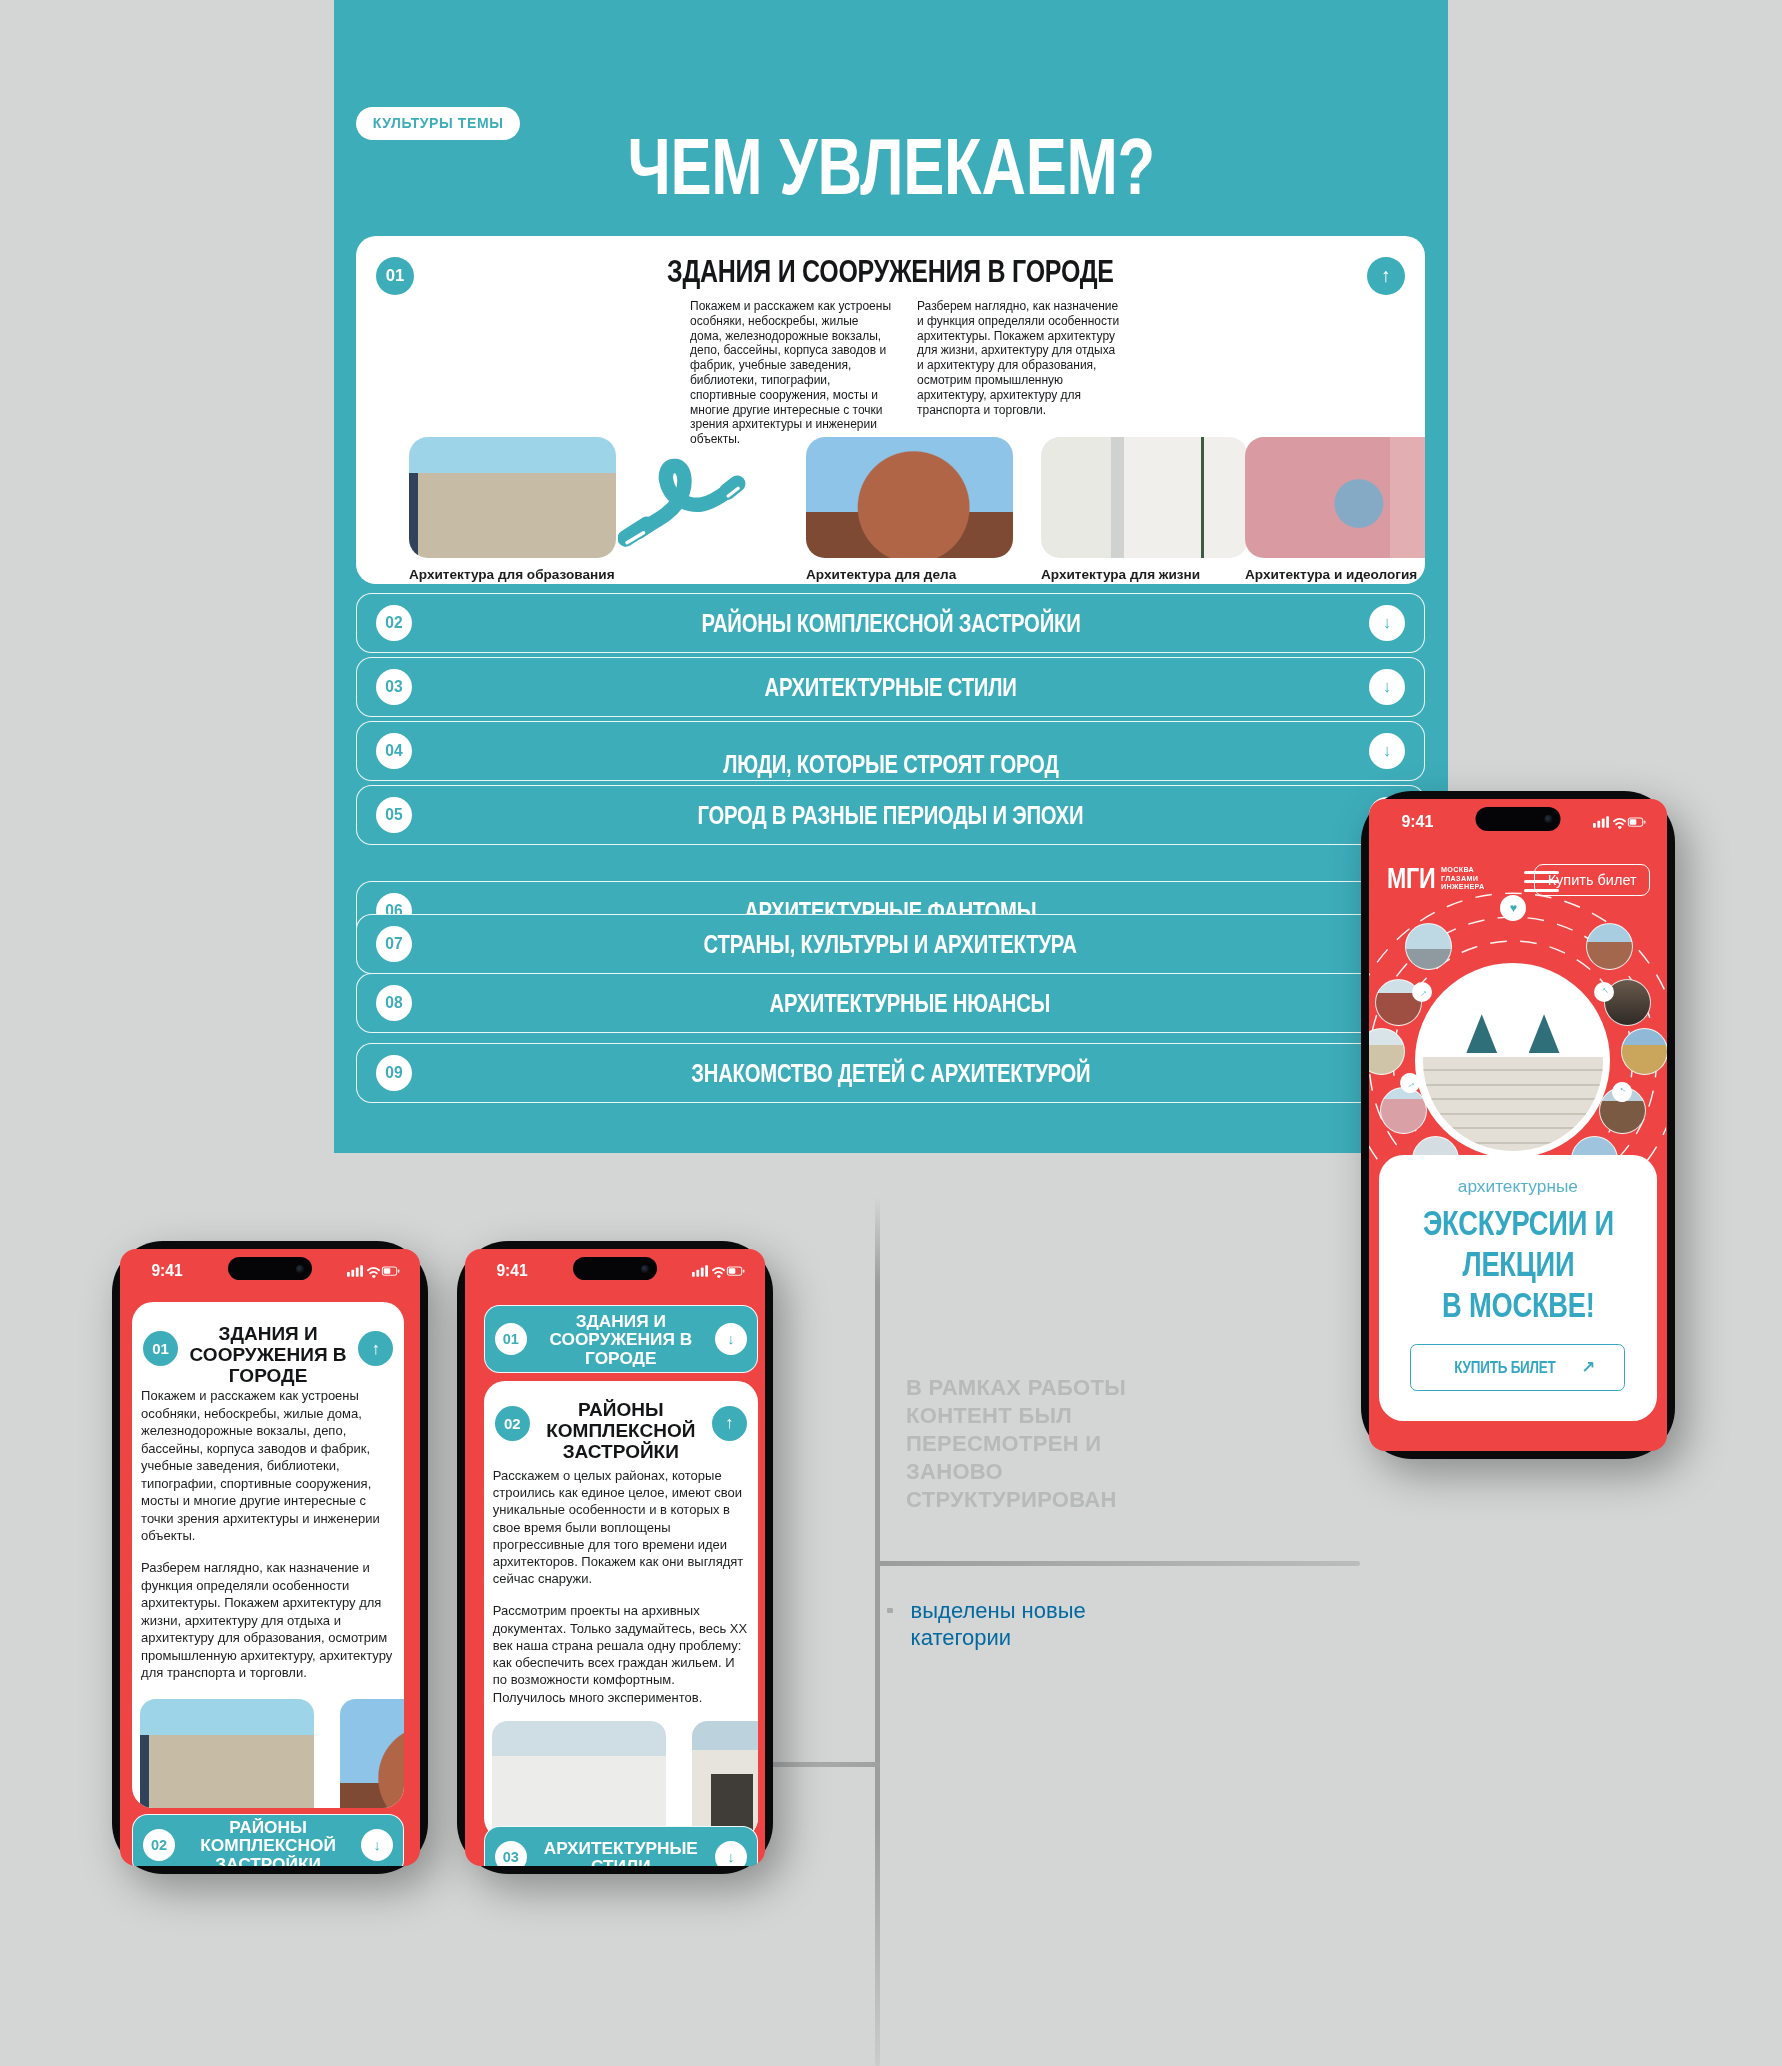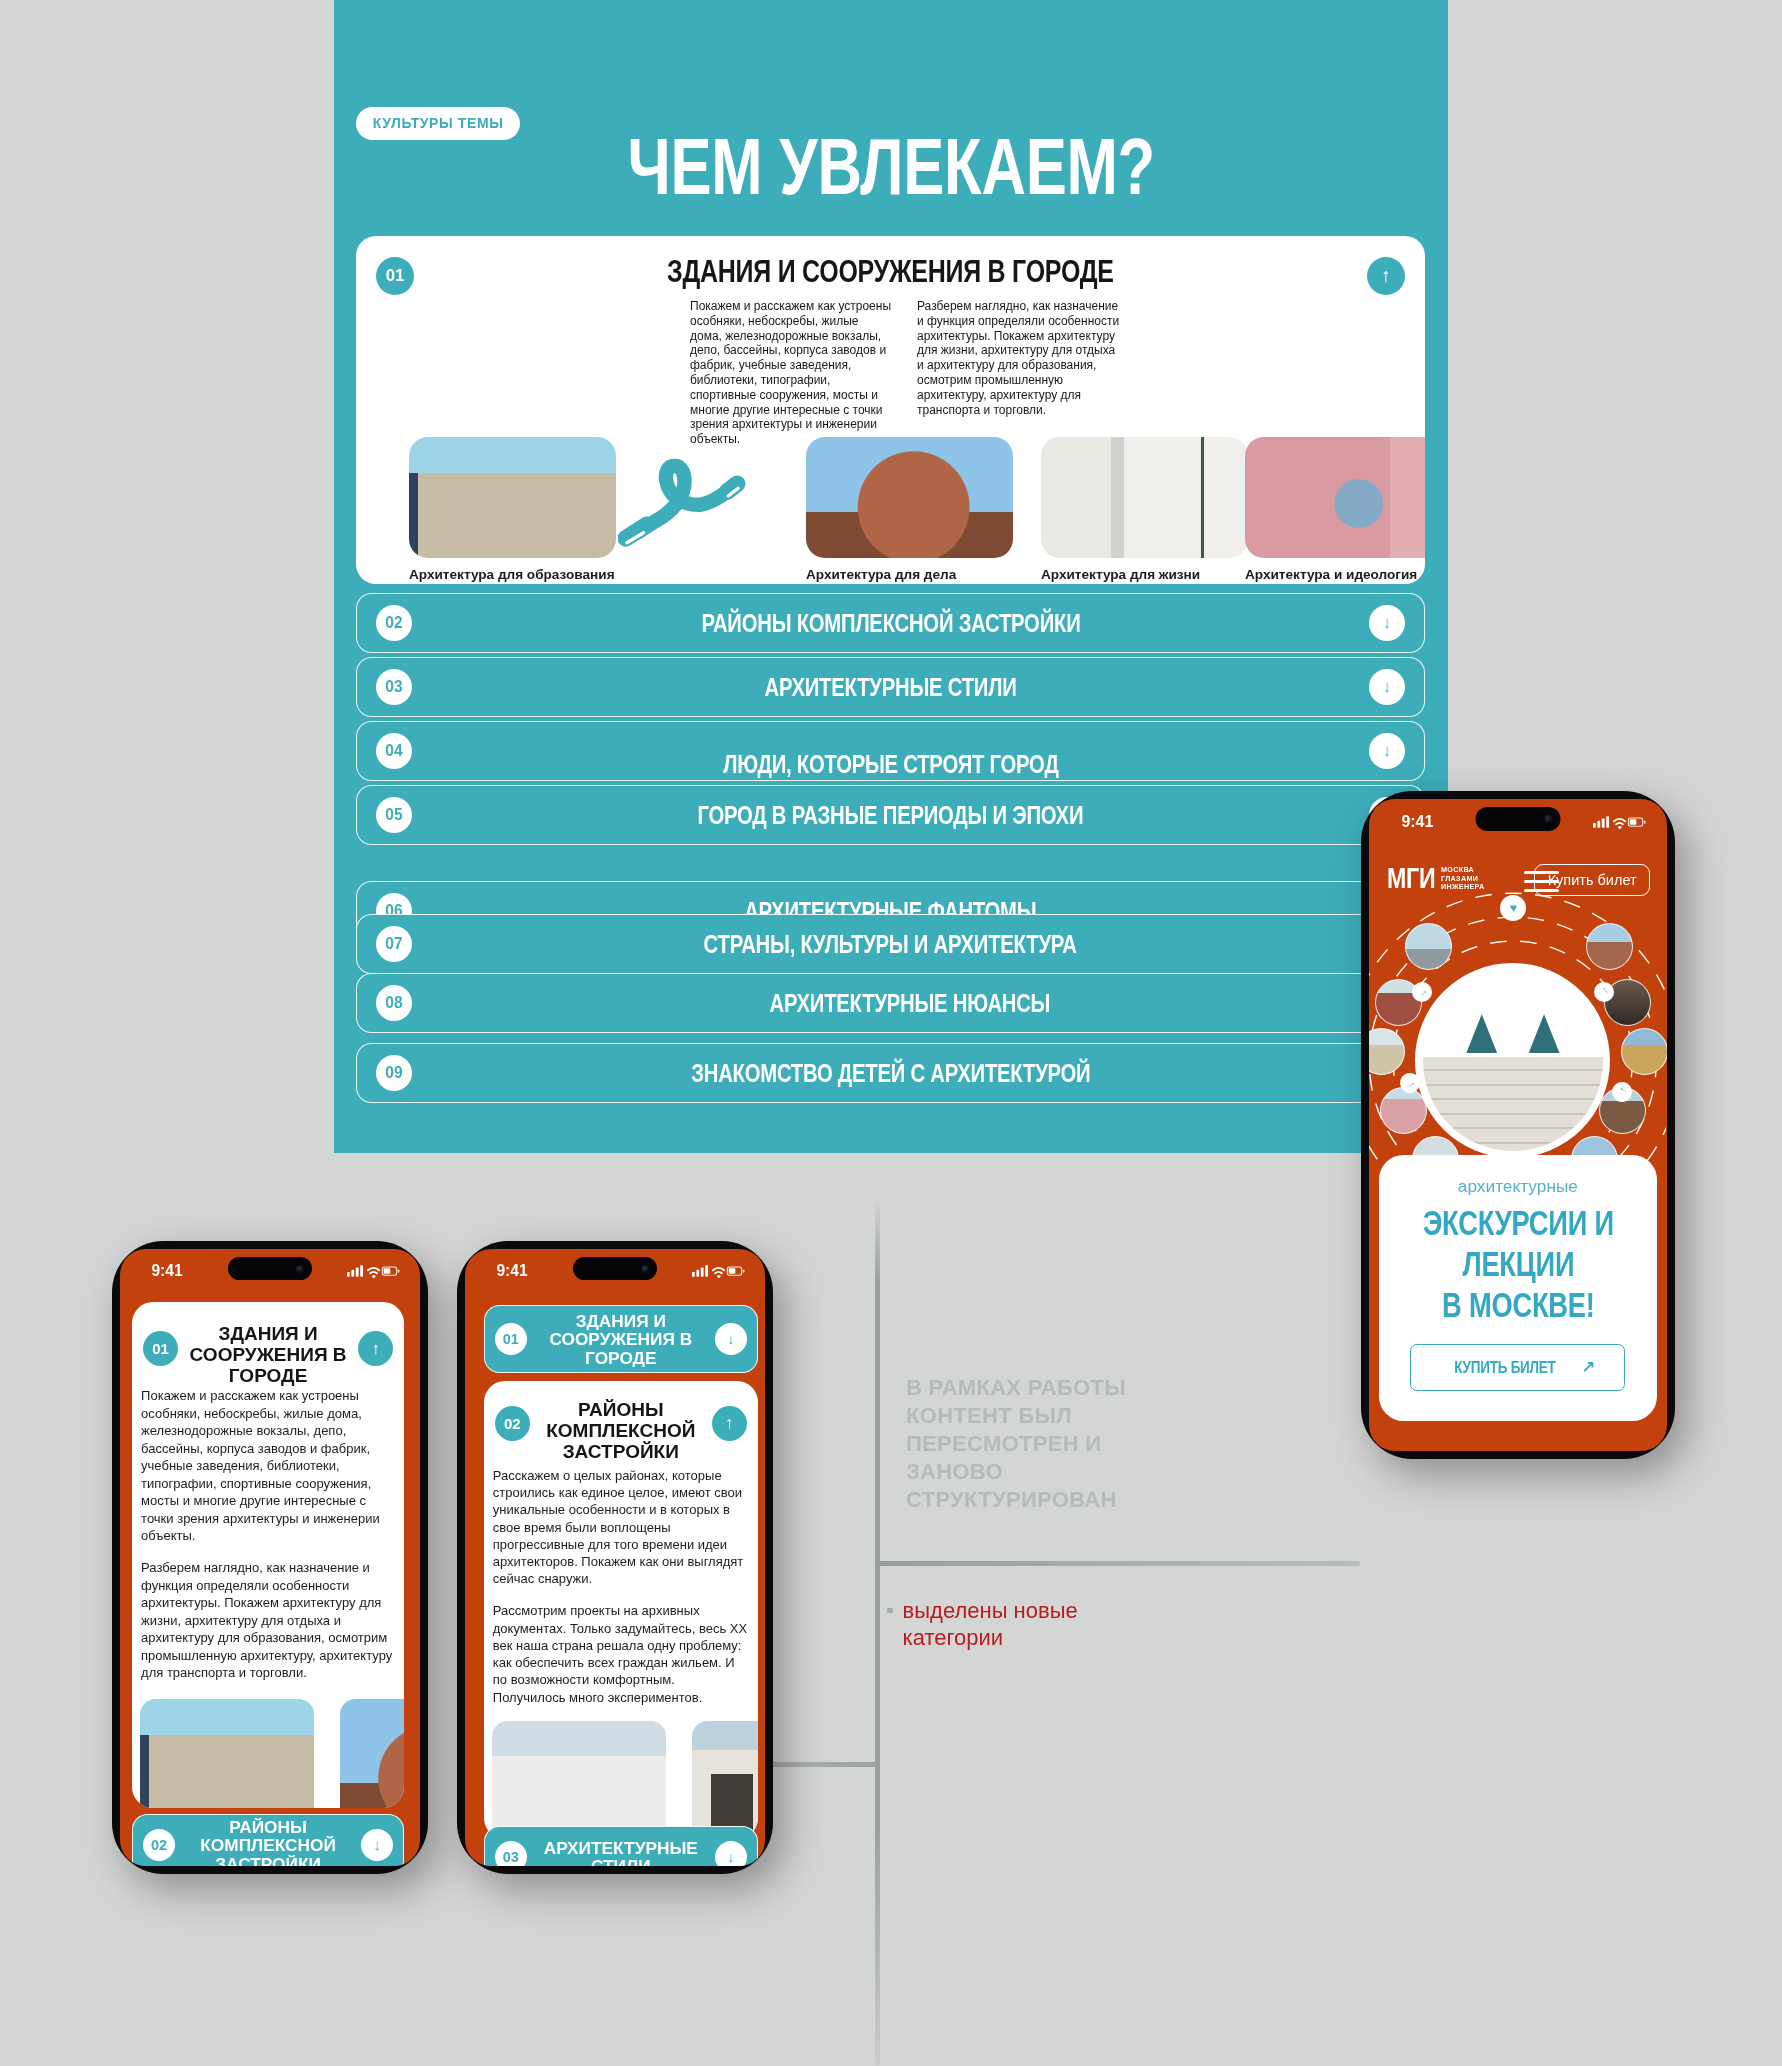--- a/index.html
+++ b/index.html
@@ -68,27 +68,27 @@
   .trunk{left:875px;top:1197px;width:4.5px;height:869px;border-radius:2.2px;
     background:linear-gradient(180deg,rgba(154,158,157,0),#9a9e9d 10% ,#9a9e9d 72%,rgba(170,174,173,.25));}
   .branchR{left:877px;top:1561px;width:483px;height:4.5px;border-radius:2.2px;
     background:linear-gradient(90deg,#999d9c,#b9bdbc);}
   .branchL{left:755px;top:1762px;width:125px;height:4.5px;border-radius:2.2px;
     background:linear-gradient(90deg,#b0b4b3,#9d a19f);background:linear-gradient(90deg,#b0b4b3,#9da19f);}
 
   
   .annH{left:906px;top:1374px;width:234px;color:#b6bab9;font-size:22px;line-height:28px;font-weight:600;letter-spacing:0.3px;}
   .bullets{left:887px;top:1597px;width:234px;}
-  .bullets .li{display:flex;gap:10px;margin-bottom:19px;color:#b91c1c;font-size:22px;line-height:27px;font-weight:500;}
+  .bullets .li{display:flex;gap:18px;margin-bottom:19px;color:#0369a1;font-size:22px;line-height:27px;font-weight:500;}
   .dot{flex:0 0 5.6px;width:5.6px;height:5.6px;background:#a8acab;border-radius:1.1px;margin-top:10.6px;}
 
   
   .phone{background:#0a0a0c;border-radius:51px;padding:8.4px;
          filter:drop-shadow(12.3px 16.7px 21px rgba(0,0,0,.33));z-index:5;}
-  .screen{position:relative;width:100%;height:100%;background:#c2410c;border-radius:26px;overflow:hidden;}
+  .screen{position:relative;width:100%;height:100%;background:#ef4444;border-radius:16px;overflow:hidden;}
   .island{position:absolute;left:50%;transform:translateX(-50%);top:7.2px;width:85px;height:24.5px;
           background:#050507;border-radius:13.4px;}
   .cam{position:absolute;right:7.8px;top:8.4px;width:8.4px;height:8.4px;border-radius:50%;
        background:radial-gradient(circle at 40% 40%,#27333f,#0b0d12 70%);}
   .time{position:absolute;left:32px;top:13.4px;color:#fff;font-size:16px;font-weight:600;}
   .sticons{position:absolute;right:21px;top:14.5px;}
 
   
   .logoRow{position:absolute;left:16.7px;top:62px;right:15.6px;height:45px;}
   .mgi{position:absolute;left:1.1px;top:1.1px;color:#fff;font-size:29px;font-weight:800;}

